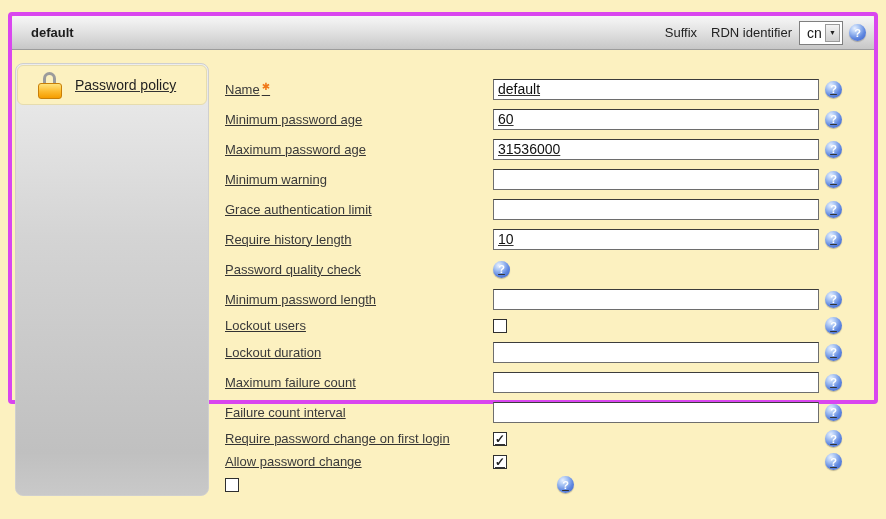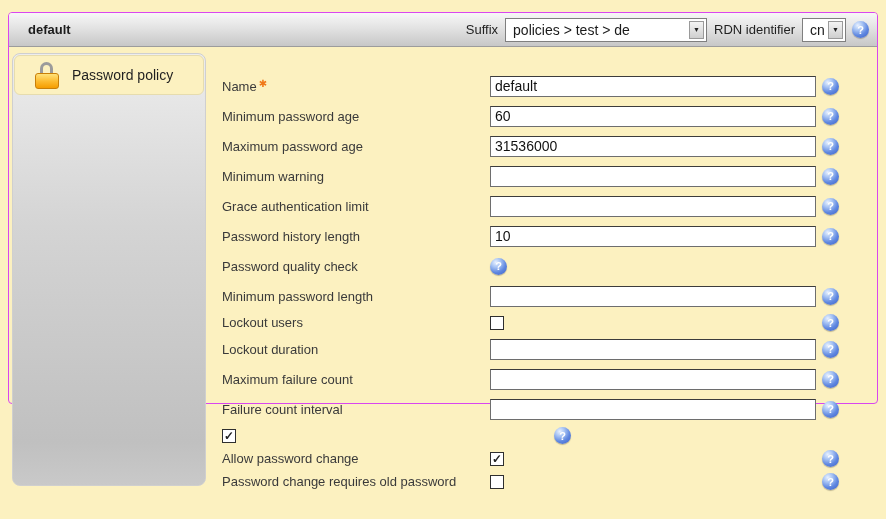--- a/index.html
+++ b/index.html
@@ -7,21 +7,21 @@
   body {
     background:#fcf1c0;
     font-family:"Liberation Sans", sans-serif;
     font-size:13px;
     color:#333;
     position:relative;
     overflow:hidden;
   }
   .window {
     position:absolute; left:8px; top:12px; width:870px; height:392px;
-    border:1px solid #d946ef; border-radius:4px;
+    border:4px solid #d946ef; border-radius:4px;
     background:#fcf1c0;
   }
   
   .titlebar {
     height:34px;
     background:linear-gradient(to bottom,#f7f7f7 0%,#e3e3e3 45%,#c7c7c7 100%);
     border-bottom:1px solid #9c9c9c;
     border-radius:3px 3px 0 0;
     display:flex; align-items:center;
     padding:0 8px 0 19px;
@@ -51,21 +51,21 @@
   .help {
     width:17px; height:17px; border-radius:50%;
     background:radial-gradient(circle at 34% 26%, #e8f1ff 0%, #a8c4f4 28%, #5f87e0 60%, #3b5fc8 100%);
     color:#fff; font-size:11px; font-weight:bold;
     display:flex; align-items:center; justify-content:center;
     box-shadow:0 1px 1px rgba(0,0,0,.25);
     cursor:pointer; flex:0 0 auto;
   }
   .titlebar .help { margin-left:6px; }
   
-  .content { display:flex; align-items:flex-start; }
+  .content { display:flex; align-items:flex-end;text-decoration:underline; }
   .sidebar {
     margin:6px 0 0 3px; width:194px; height:433px;
     background:linear-gradient(to bottom,#ededed 0%,#d4d4d4 40%,#c0c0c0 90%,#c9c9c9 100%);
     border:1px solid #cfcfcf; border-radius:8px;
     padding:1px; flex:0 0 auto;
   }
   .tab {
     height:40px; background:#fcf1c0;
     border:1px solid #e6dcae; border-radius:6px;
     display:flex; align-items:center; gap:13px;
@@ -115,24 +115,20 @@
 </style>
 </head>
 <body>
 
 <div class="window">
 
   <div class="titlebar">
     <span class="title">default</span>
     <span class="spacer"></span>
     <span class="hdr-label">Suffix</span>
-    <div class="fselect suffix-select">
-      <span class="sv">policies &gt; test &gt; de</span>
-      <span class="sarrow">▼</span>
-    </div>
     <span class="hdr-label">RDN identifier</span>
     <div class="fselect rdn-select">
       <span class="sv">cn</span>
       <span class="sarrow">▼</span>
     </div>
     <div class="help">?</div>
   </div>
 
   <div class="content">
     <div class="sidebar">
@@ -180,21 +176,21 @@
 
   <div class="row">
     <span class="flabel"><span class="lt">Grace authentication limit</span></span>
     <div class="control">
             <input class="tinput" style="">
           </div>
     <div class="help">?</div>
   </div>
 
   <div class="row">
-    <span class="flabel"><span class="lt">Password history length</span></span>
+    <span class="flabel"><span class="lt">Require history length</span></span>
     <div class="control">
             <input class="tinput" value="10" style="">
           </div>
     <div class="help">?</div>
   </div>
 
   <div class="row">
     <span class="flabel"><span class="lt">Password quality check</span></span>
     <div class="help">?</div>
   </div>
@@ -233,36 +229,36 @@
 
   <div class="row">
     <span class="flabel"><span class="lt">Failure count interval</span></span>
     <div class="control">
             <input class="tinput" style="">
           </div>
     <div class="help">?</div>
   </div>
 
   <div class="row cb">
+    <span class="flabel"><span class="lt">Require password change on first login</span></span>
     <div class="control">
             <div class="cbox">✓</div>
           </div>
     <div class="help">?</div>
   </div>
 
   <div class="row cb">
     <span class="flabel"><span class="lt">Allow password change</span></span>
     <div class="control">
             <div class="cbox">✓</div>
           </div>
     <div class="help">?</div>
   </div>
 
   <div class="row cb">
-    <span class="flabel"><span class="lt">Password change requires old password</span></span>
     <div class="control">
             <div class="cbox"></div>
           </div>
     <div class="help">?</div>
   </div>
 </div>
   </div>
 
 </div>
 

